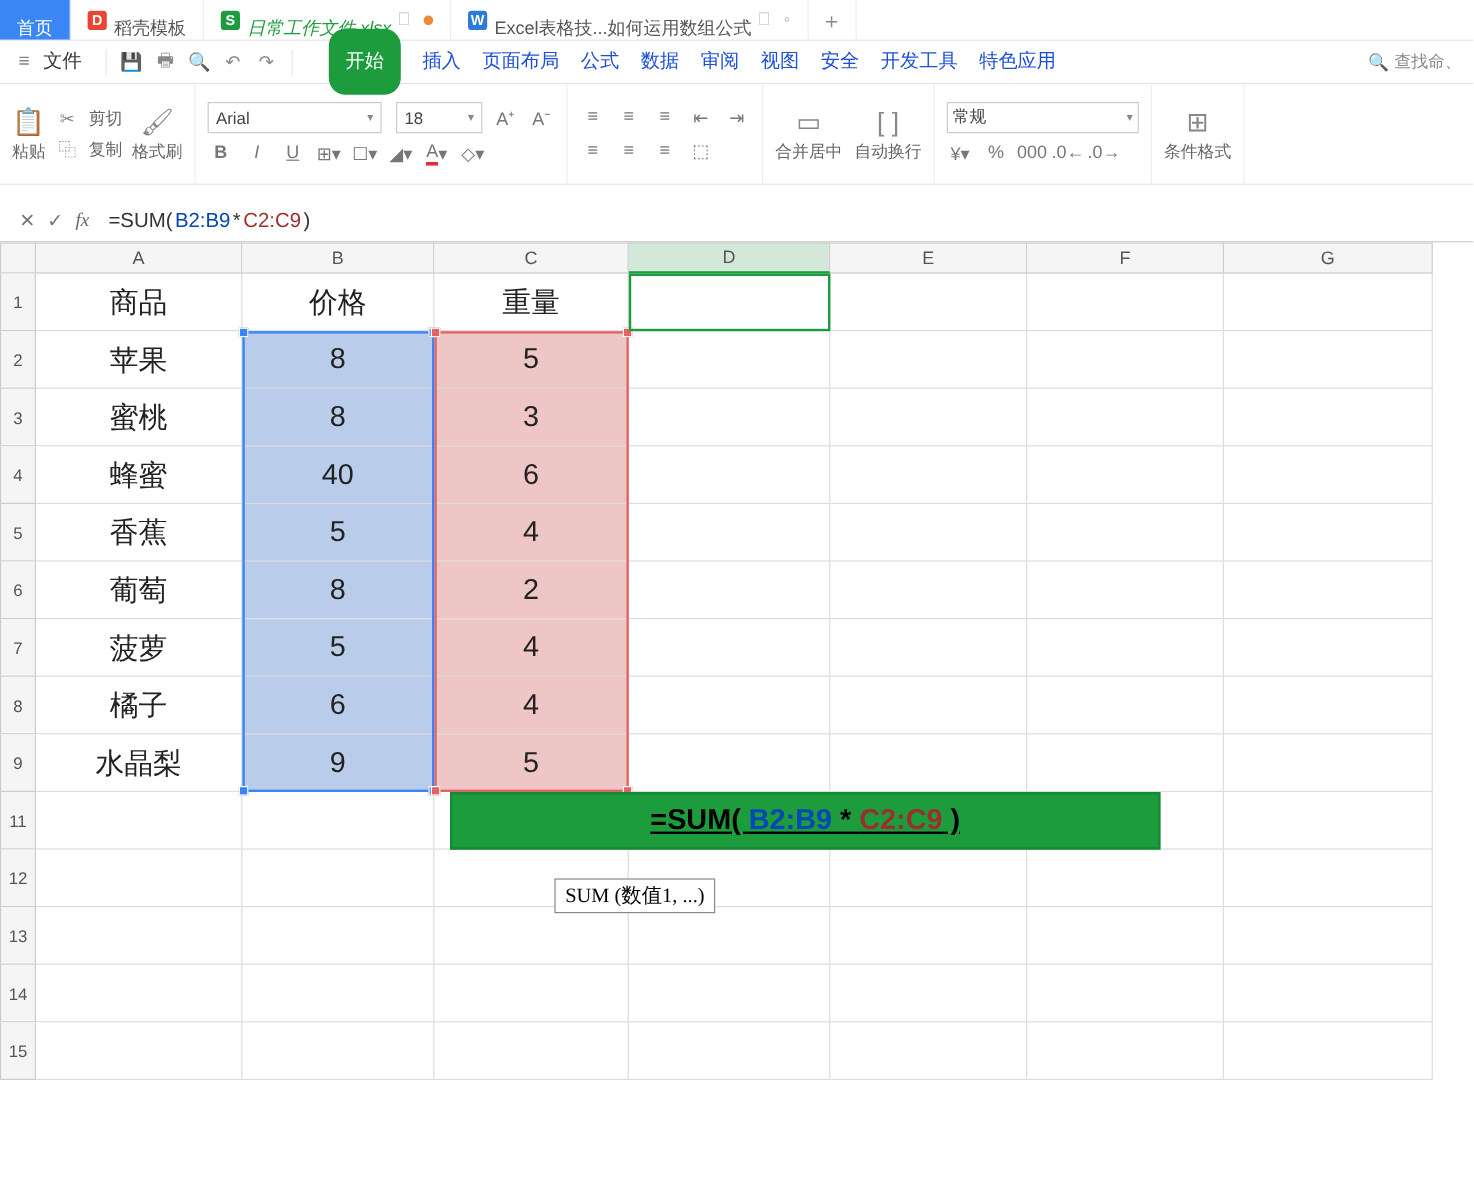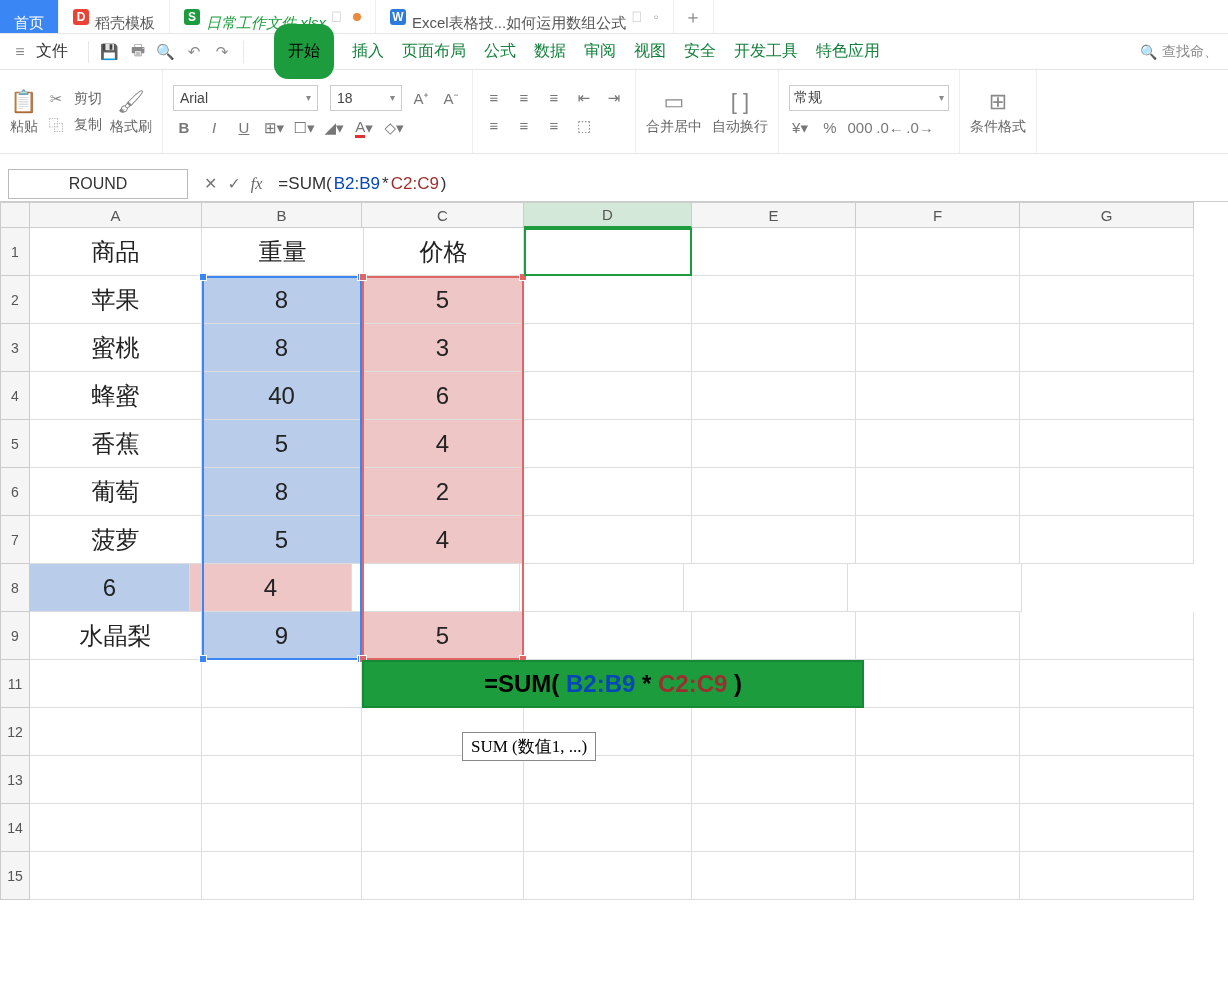--- a/index.html
+++ b/index.html
@@ -20,22 +20,22 @@
 .tab.new { justify-content:center;width:40px; font-size:18px;color:#888;}
 
 
 .menubar { height:36px; display:flex; align-items:center; padding:0 10px; gap:6px; border-bottom:1px solid #e5e5e5; }
 .menuglyph { width:20px;height:20px;display:inline-flex;align-items:center;justify-content:center;color:#888; }
 .menuglyph.ham { font-size:16px; }
 .menu-file { font-size:16px; color:#333; margin-right:10px;}
 .vsep { width:1px; height:22px; background:#e7e7e7; margin:0 4px; }
 .qicon { width:22px;height:22px;display:inline-flex;align-items:center;justify-content:center;color:#888;font-size:15px;}
 .menu-right { display:flex; align-items:center; gap:18px; margin-left:20px; }
-.menu-item { font-size:16px; color:#15803d; white-space:nowrap;}
-.menu-item.active { background:#1d9c3e; color:#000000; padding:17px 14px; border-radius:14px;}
+.menu-item { font-size:16px; color:#1d4ed8; white-space:nowrap;}
+.menu-item.active { background:#1d9c3e; color:#ffffff; padding:17px 14px; border-radius:14px;}
 .search-wrap { margin-left:auto; display:flex; align-items:center; gap:4px; color:#888; font-size:14px;}
 
 
 .ribbon { height:84px; display:flex; align-items:stretch; border-bottom:1px solid #e5e5e5; }
 .rgroup { display:flex; flex-direction:column; justify-content:center; padding:6px 10px; gap:6px; border-right:1px solid #eee; }
 .rgroup.two { flex-direction:row; align-items:center; gap:10px;}
 .rgroup .row { display:flex; align-items:center; gap:8px; }
 .rlabel { font-size:14px; color:#666; }
 .ricon { width:20px;height:20px;display:inline-flex;align-items:center;justify-content:center;color:#888;font-size:15px;}
 .ricon.big { width:28px;height:28px;font-size:22px;}
@@ -238,23 +238,20 @@
 
   <div class="rgroup">
     <div class="wrapcol">
       <span class="ricon big">⊞</span>
       <span class="rlabel">条件格式</span>
     </div>
   </div>
 </div>
 
 <div class="fxrow">
-  <div class="namebox">
-      <span>ROUND</span>
-    </div>
   <div class="fxicons">
     <span>✕</span>
     <span>✓</span>
     <span class="fx">fx</span>
   </div>
   <div class="fxinput">
     <span>=SUM(</span>
       <span style="color:#0546b8">B2:B9</span>
       <span>*</span>
       <span style="color:#9d2e2e">C2:C9</span>
@@ -271,22 +268,22 @@
     <div class="ch colC">C</div>
     <div class="ch colD selD">D</div>
     <div class="ch colE">E</div>
     <div class="ch colF">F</div>
     <div class="ch colG">G</div>
   </div>
 
   <div class="gridrow">
     <div class="rh">1</div>
     <div class="cell colA hdr">商品</div>
+    <div class="cell colB hdr">价格</div>
     <div class="cell colC hdr">重量</div>
-    <div class="cell colB hdr">价格</div>
     <div class="cell colD"></div>
     <div class="cell colE"></div>
     <div class="cell colF"></div>
     <div class="cell colG"></div>
   </div>
 
   <div id="datarows">
       <div class="gridrow">
         <div class="rh">2</div>
         <div class="cell colA">苹果</div>
@@ -342,20 +339,21 @@
         <div class="cell colA">菠萝</div>
         <div class="cell colB data">5</div>
         <div class="cell colC data">4</div>
         <div class="cell colD"></div>
         <div class="cell colE"></div>
         <div class="cell colF"></div>
         <div class="cell colG"></div>
       </div>
       <div class="gridrow">
         <div class="rh">8</div>
+        <div class="cell colA">橘子</div>
         <div class="cell colB data">6</div>
         <div class="cell colC data">4</div>
         <div class="cell colD"></div>
         <div class="cell colE"></div>
         <div class="cell colF"></div>
         <div class="cell colG"></div>
       </div>
       <div class="gridrow">
         <div class="rh">9</div>
         <div class="cell colA">水晶梨</div>
@@ -428,21 +426,21 @@
     <span class="handle blue" style="left:-5px;bottom:-5px"></span>
     <span class="handle blue" style="right:-5px;bottom:-5px"></span>
   </div>
   <div class="selbox red" style="left:362px;top:74px;width:162px;height:384px;">
     <span class="handle red" style="left:-5px;top:-5px"></span>
     <span class="handle red" style="right:-5px;top:-5px"></span>
     <span class="handle red" style="left:-5px;bottom:-5px"></span>
     <span class="handle red" style="right:-5px;bottom:-5px"></span>
   </div>
 
-  <div class="greenspan" style="left:362px;top:458px;width:502px;">
+  <div class="greenspan" style="left:375px;top:458px;width:592px;text-decoration:underline;">
     <span class="ftxt">
       <span>=SUM( </span><span class="arg1">B2:B9</span><span> * </span><span class="arg2">C2:C9</span><span> )</span>
     </span>
   </div>
 
   <div class="d1box" style="left:524px;top:26px;width:168px;height:48px;"></div>
 
   <div class="tooltip" style="left:462px;top:530px;">SUM (数值1, ...)</div>
 </div>
 

